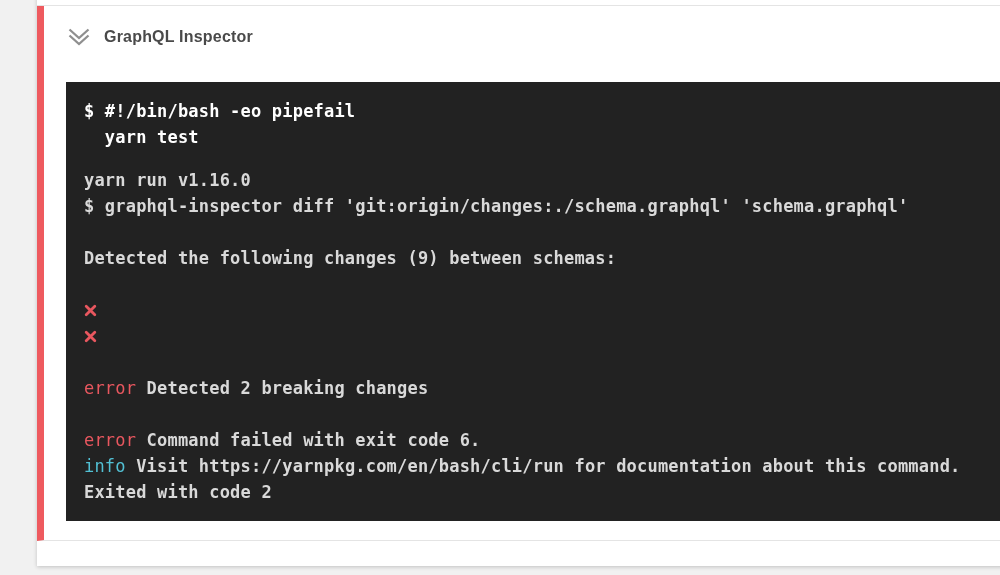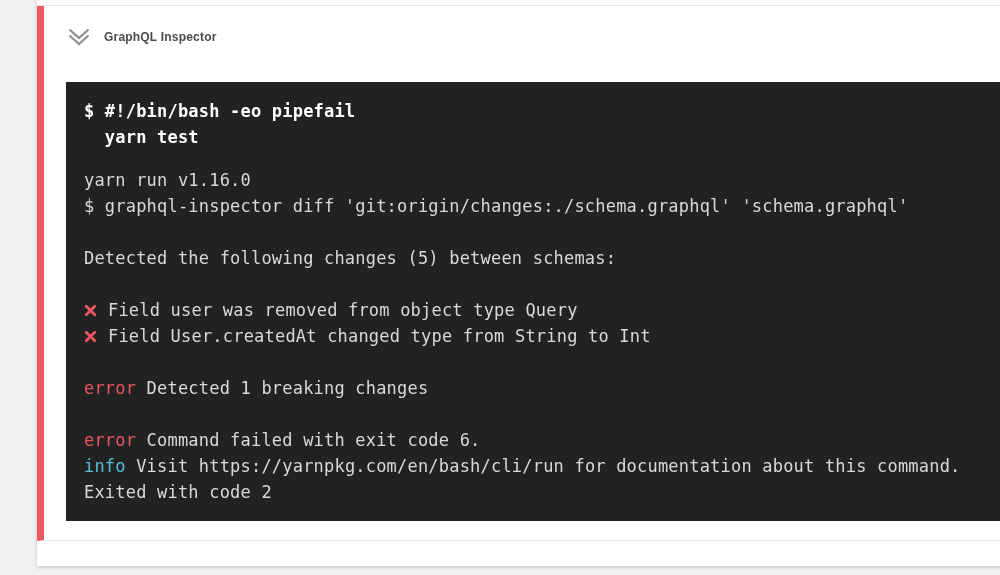--- a/index.html
+++ b/index.html
@@ -35,21 +35,21 @@
   .step-header {
     display: flex;
     align-items: center;
     height: 62px;
     padding-left: 22px;
     gap: 12px;
     cursor: pointer;
   }
   .chevrons { display: block; }
   .step-title {
-    font-size: 12px;
+    font-size: 16px;
     font-weight: bold;
     color: #4a4a4a;
     letter-spacing: 0.2px;
   }
   .terminal {
     margin-left: 22px;
     margin-top: 14px;
     background: var(--term-bg, #222222);
     color: var(--term-fg, #d9d9d9);
     padding: 16px 18px;
@@ -60,21 +60,21 @@
   }
   .cmd-block { margin-bottom: 17px; }
   .term-line {
     height: 26px;
     white-space: pre;
   }
   .cmd {
     color: #ffffff;
     font-weight: bold;
   }
-  .seg-plain { color: var(--term-fg, #d9d9d9); }
+  .seg-plain { color: var(--term-fg, #d9d9d9); font-weight: bold; }
   .seg-error { color: var(--err, #e8575f); }
   .seg-info  { color: var(--info, #52c0d4); text-align: center; }
   .x-icon {
     display: inline-block;
     vertical-align: -1px;
     margin-right: 11px;
   }
 </style>
 </head>
 <body>
@@ -93,30 +93,30 @@
 
     <div class="terminal">
       <div class="cmd-block" id="cmd-block">
           <div class="term-line cmd">$ #!/bin/bash -eo pipefail</div>
           <div class="term-line cmd">  yarn test</div>
         </div>
       <div id="out-block">
           <div class="term-line"><span class="seg-plain">yarn run v1.16.0</span></div>
           <div class="term-line"><span class="seg-plain">$ graphql-inspector diff 'git:origin/changes:./schema.graphql' 'schema.graphql'</span></div>
           <div class="term-line">&nbsp;</div>
-          <div class="term-line"><span class="seg-plain">Detected the following changes (5) between schemas:</span></div>
+          <div class="term-line"><span class="seg-plain">Detected the following changes (9) between schemas:</span></div>
           <div class="term-line">&nbsp;</div>
           <div class="term-line"><svg class="x-icon" width="13" height="13" viewBox="0 0 13 13">
               <path d="M2.2 2.2 L10.8 10.8 M10.8 2.2 L2.2 10.8" fill="none" stroke="#e8575f" stroke-width="2.8" stroke-linecap="round"></path>
-            </svg><span class="seg-plain">Field user was removed from object type Query</span></div>
+            </svg></div>
           <div class="term-line"><svg class="x-icon" width="13" height="13" viewBox="0 0 13 13">
               <path d="M2.2 2.2 L10.8 10.8 M10.8 2.2 L2.2 10.8" fill="none" stroke="#e8575f" stroke-width="2.8" stroke-linecap="round"></path>
-            </svg><span class="seg-plain">Field User.createdAt changed type from String to Int</span></div>
+            </svg></div>
           <div class="term-line">&nbsp;</div>
-          <div class="term-line"><span class="seg-error">error</span><span class="seg-plain"> Detected 1 breaking changes</span></div>
+          <div class="term-line"><span class="seg-error">error</span><span class="seg-plain"> Detected 2 breaking changes</span></div>
           <div class="term-line">&nbsp;</div>
           <div class="term-line"><span class="seg-error">error</span><span class="seg-plain"> Command failed with exit code 6.</span></div>
           <div class="term-line"><span class="seg-info">info</span><span class="seg-plain"> Visit https://yarnpkg.com/en/bash/cli/run for documentation about this command.</span></div>
           <div class="term-line"><span class="seg-plain">Exited with code 2</span></div>
         </div>
     </div>
   </div>
 </div>
 
 </body></html>

